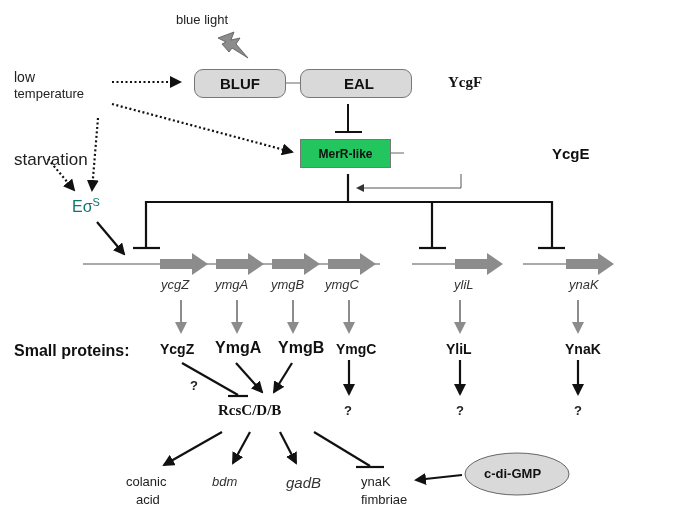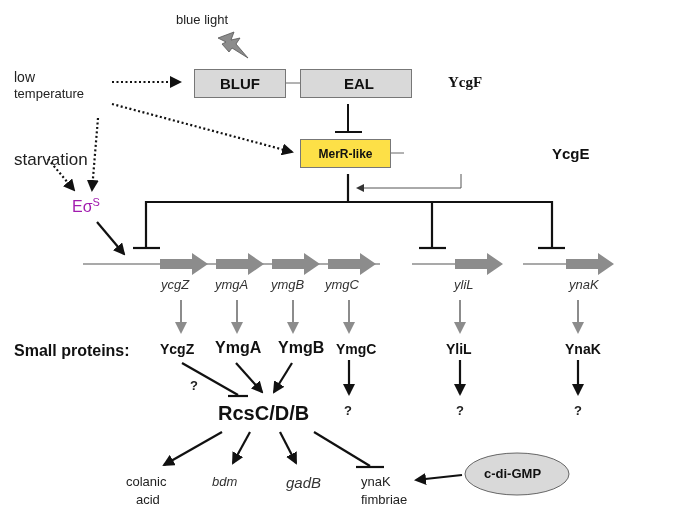--- a/index.html
+++ b/index.html
@@ -1,21 +1,21 @@
 <!DOCTYPE html>
 <html><head>
 <meta charset="utf-8">
 <style>
   html,body{margin:0;padding:0;background:#ffffff;}
   #wrap{position:relative;width:682px;height:518px;overflow:hidden;background:#fff;font-family:"Liberation Sans",sans-serif;}
   svg{position:absolute;left:0;top:0;}
   .t{position:absolute;white-space:nowrap;color:#222;font-family:"Liberation Sans",sans-serif;}
   .box{position:absolute;box-sizing:border-box;border:1px solid #777;display:flex;align-items:center;justify-content:center;font-weight:bold;color:#111;font-family:"Liberation Sans",sans-serif;}
-  .gray{background:#d9d9d9;}
-  .white{background:#fde047;text-align:center;}
+  .gray{background:#d9d9d9;border-radius:9px;}
+  .white{background:#22c55e;text-align:center;}
   .bold{font-weight:bold;color:#111;}
   .ital{font-style:italic;color:#333;}
   .q{font-weight:bold;font-size:13px;color:#222;}
 </style>
 </head>
 <body>
 
 <div id="wrap">
   <svg width="682" height="518" viewBox="0 0 682 518">
     <defs>
@@ -96,21 +96,21 @@
     <line x1="356" y1="467" x2="384" y2="467" stroke="#111" stroke-width="2.2"></line>
 
     <line x1="462" y1="475" x2="416" y2="480" stroke="#111" stroke-width="2.2" marker-end="url(#ahs)"></line>
     <ellipse cx="517" cy="474" rx="52" ry="21" fill="#d9d9d9" stroke="#666" stroke-width="1"></ellipse>
   </svg>
 
   <div class="t" style="left:176px;top:12px;font-size:13px;">blue light</div>
   <div class="t" style="left:14px;top:69px;font-size:14px;">low</div>
   <div class="t" style="left:14px;top:86px;font-size:13px;">temperature</div>
   <div class="t" style="left:14px;top:150px;font-size:17px;">starvation</div>
-  <div class="t" style="left:72px;top:196px;font-size:16px;color:#a21caf;"><span>Eσ</span><sup style="font-size:11px;">S</sup></div>
+  <div class="t" style="left:72px;top:196px;font-size:16px;color:#0f766e;"><span>Eσ</span><sup style="font-size:11px;">S</sup></div>
 
   <div class="box gray" style="left:194px;top:69px;width:92px;height:29px;font-size:15px;">BLUF</div>
   <div class="box gray" style="left:300px;top:69px;width:112px;height:29px;font-size:15px;padding-left:6px;">EAL</div>
   <div class="t bold" style="left:448px;top:74px;font-size:15px;font-family:Liberation Serif, serif;">YcgF</div>
 
   <div class="box white" style="left:300px;top:139px;width:91px;height:29px;font-size:12px;">MerR-like</div>
   <div class="t bold" style="left:552px;top:145px;font-size:15px;">YcgE</div>
 
   <div class="t ital" style="left:161px;top:277px;font-size:13px;">ycgZ</div>
   <div class="t ital" style="left:215px;top:277px;font-size:13px;">ymgA</div>
@@ -125,21 +125,21 @@
   <div class="t bold" style="left:278px;top:339px;font-size:16px;">YmgB</div>
   <div class="t bold" style="left:336px;top:341px;font-size:14px;">YmgC</div>
   <div class="t bold" style="left:446px;top:341px;font-size:14px;">YliL</div>
   <div class="t bold" style="left:565px;top:341px;font-size:14px;">YnaK</div>
 
   <div class="t q" style="left:190px;top:378px;">?</div>
   <div class="t q" style="left:344px;top:403px;">?</div>
   <div class="t q" style="left:456px;top:403px;">?</div>
   <div class="t q" style="left:574px;top:403px;">?</div>
 
-  <div class="t bold" style="left:218px;top:402px;font-size:20px;">RcsC/D/B</div>
+  <div class="t bold" style="left:218px;top:402px;font-size:15px;font-family:Liberation Serif, serif;">RcsC/D/B</div>
 
   <div class="t" style="left:126px;top:474px;font-size:13px;">colanic</div>
   <div class="t" style="left:136px;top:492px;font-size:13px;">acid</div>
   <div class="t ital" style="left:212px;top:474px;font-size:13px;">bdm</div>
   <div class="t ital" style="left:286px;top:474px;font-size:15px;">gadB</div>
   <div class="t" style="left:361px;top:474px;font-size:13px;">ynaK</div>
   <div class="t" style="left:361px;top:492px;font-size:13px;">fimbriae</div>
 
   <div class="t bold" style="left:484px;top:466px;font-size:13px;">c-di-GMP</div>
 </div>

